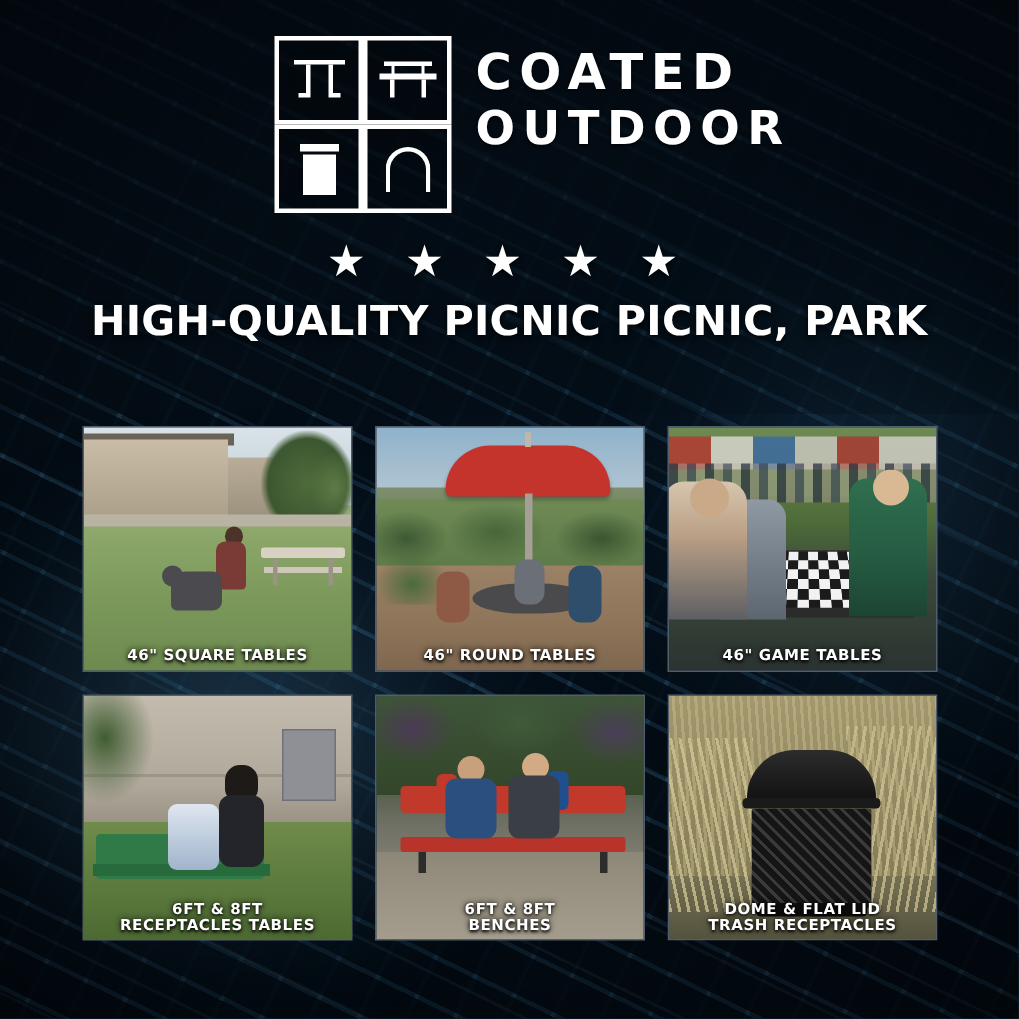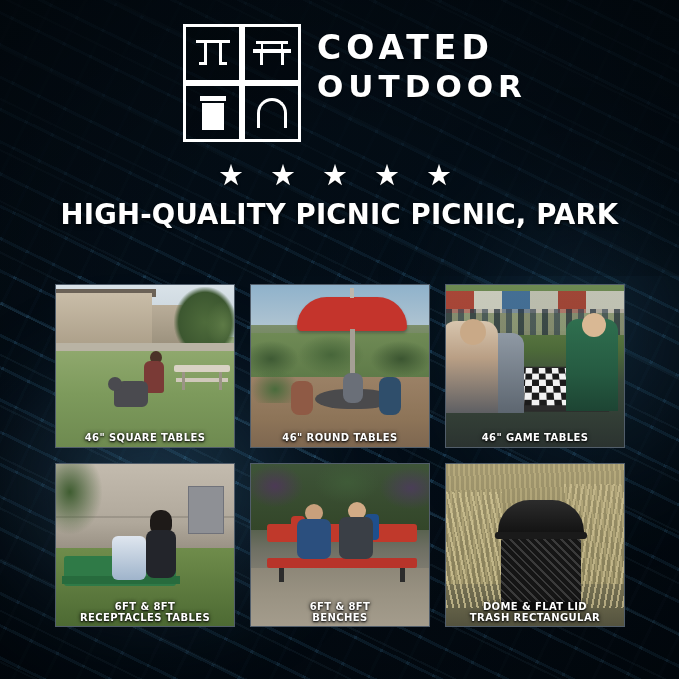--- a/index.html
+++ b/index.html
@@ -515,19 +515,19 @@
             <div class="grassR"></div>
           <div class="can">
               <div class="dome"></div>
               <div class="rim"></div>
               <div class="body"></div>
               <div class="base"></div>
             </div>
         </div>
         <div class="cap two">
           <span>DOME &amp; FLAT LID</span><br>
-          <span>TRASH RECTANGULAR</span>
+          <span>TRASH RECEPTACLES</span>
         </div>
       </div>
 
     </div>
   </div>
 </div>
 
 </body></html>

